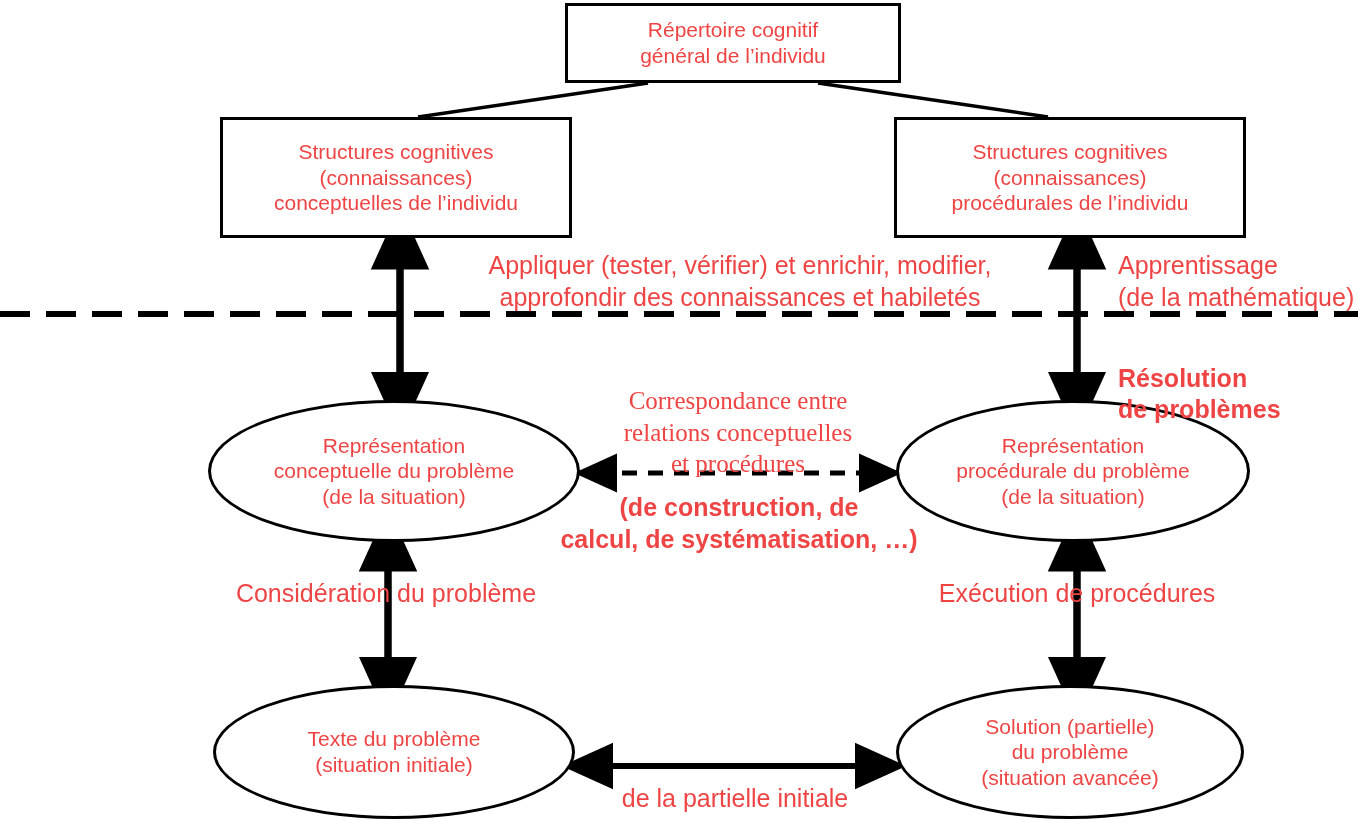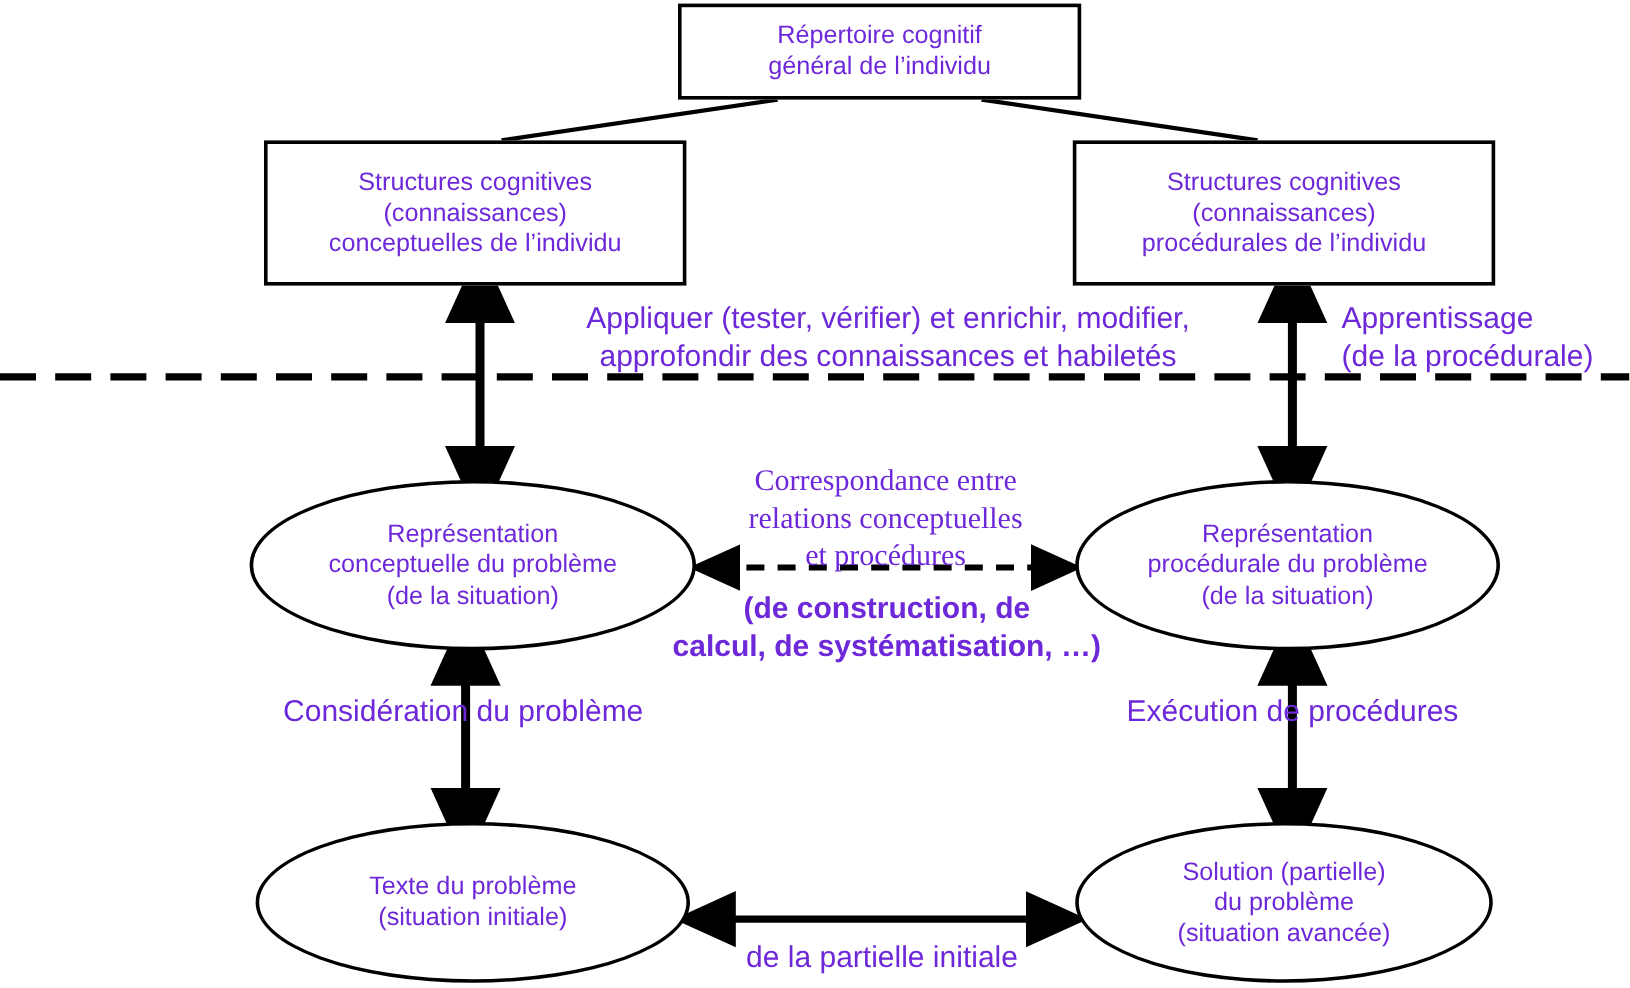--- a/index.html
+++ b/index.html
@@ -6,21 +6,21 @@
     margin: 0;
     padding: 0;
     background: #ffffff;
   }
   #stage {
     position: relative;
     width: 1358px;
     height: 823px;
     background: #ffffff;
     font-family: "Liberation Sans", sans-serif;
-    color: #6d28d9;
+    color: #ef4444;
     overflow: hidden;
   }
   #svg-layer {
     position: absolute;
     left: 0;
     top: 0;
     width: 1358px;
     height: 823px;
   }
   .node {
@@ -112,23 +112,27 @@
 procédurales de l’individu</span>
   </div>
 
   <div class="label" style="left:455px; top:250px; width:570px;">
     <span style="white-space:pre-line;">Appliquer (tester, vérifier) et enrichir, modifier,
 approfondir des connaissances et habiletés</span>
   </div>
 
   <div class="label left" style="left:1118px; top:250px; width:240px;">
     <div class="bold nowrap">Apprentissage</div>
-    <div class="nowrap">(de la procédurale)</div>
+    <div class="nowrap">(de la mathématique)</div>
   </div>
 
+  <div class="label left bold" style="left:1118px; top:331px; width:230px; white-space:pre-line;">
+    <span style="white-space:pre-line;">Résolution
+de problèmes</span>
+  </div>
 
   <div class="node ellipse" style="left:208px; top:400px; width:372px; height:142px;">
     <span style="white-space:pre-line;">Représentation
 conceptuelle du problème
 (de la situation)</span>
   </div>
 
   <div class="node ellipse" style="left:896px; top:400px; width:354px; height:142px;">
     <span style="white-space:pre-line;">Représentation
 procédurale du problème

